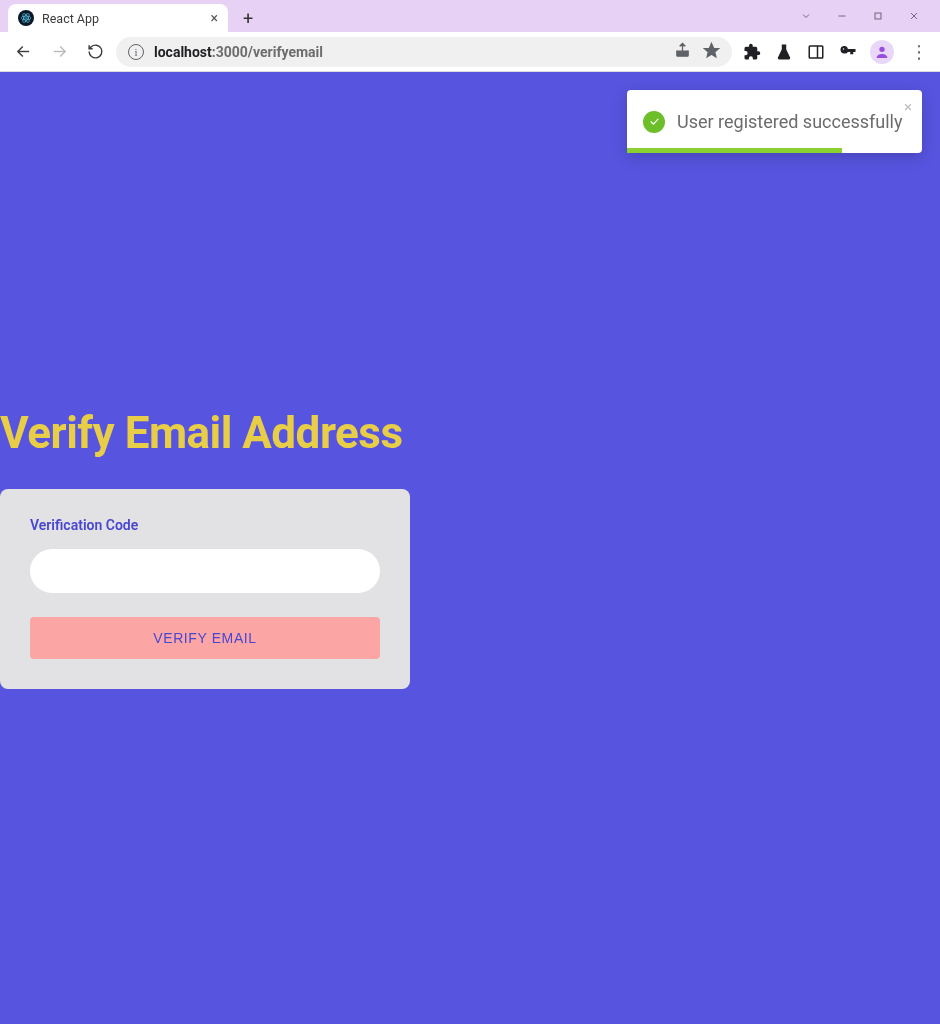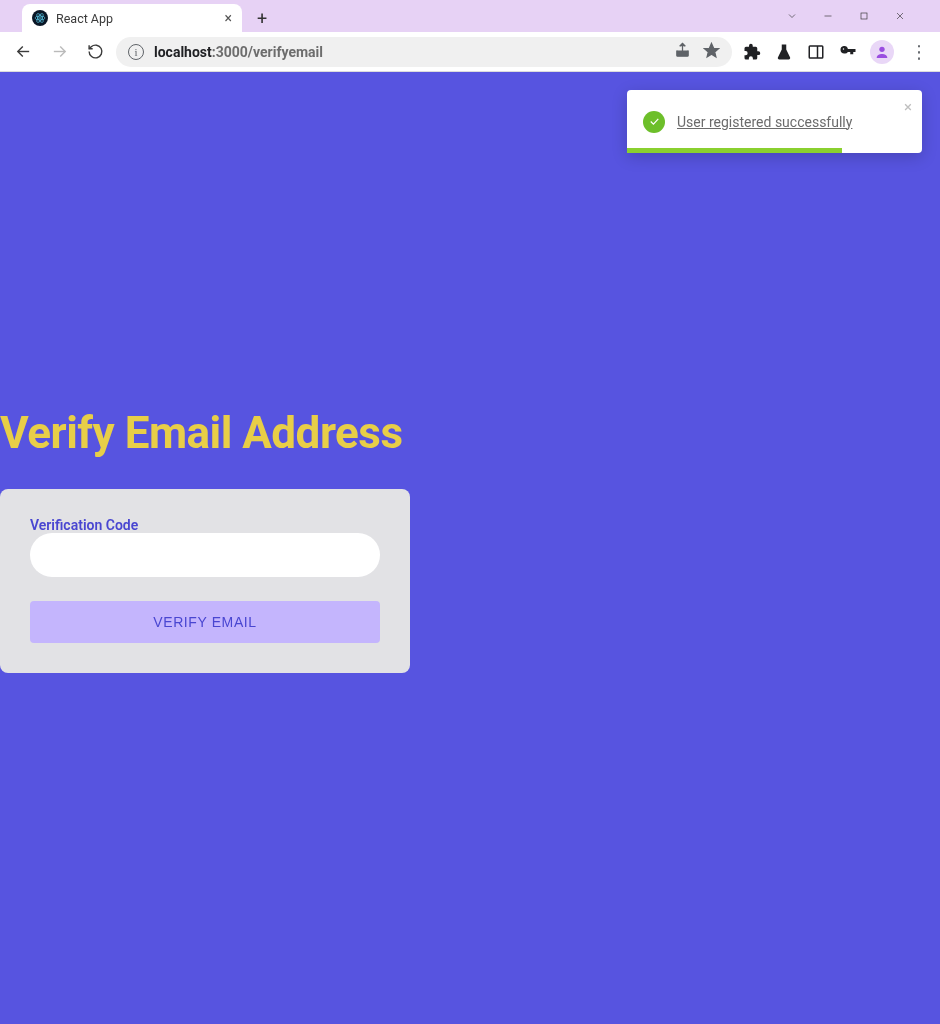--- a/index.html
+++ b/index.html
@@ -5,21 +5,21 @@
   * { box-sizing: border-box; margin: 0; padding: 0; }
   html, body { width: 940px; height: 1024px; font-family: -apple-system, BlinkMacSystemFont, "Segoe UI", Roboto, sans-serif; overflow: hidden; }
 
   
   .window-titlebar {
     height: 32px;
     background: #e7d2f5;
     display: flex;
     align-items: center;
     justify-content: flex-end;
-    padding: 0 22px;
+    padding: 0 8px;
   }
   .window-titlebar .tab-strip {
     flex: 1;
     display: flex;
     align-items: flex-end;
     height: 100%;
   }
   .browser-tab {
     display: flex;
     align-items: center;
@@ -141,21 +141,21 @@
     padding: 0 16px;
     gap: 12px;
   }
   .toast .check {
     width: 22px; height: 22px;
     background: #6dbf2a;
     border-radius: 50%;
     display: flex; align-items: center; justify-content: center;
   }
   .toast .check svg { width: 13px; height: 13px; stroke: #fff; fill: none; stroke-width: 2.2; }
-  .toast .msg { flex: 1; color: #6b6b6b; font-size: 14px; text-decoration: underline; }
+  .toast .msg { flex: 1; color: #6b6b6b; font-size: 18px; }
   .toast .close { position: absolute; top: 8px; right: 10px; color: #bfbfbf; font-size: 15px; cursor: pointer; }
   .toast .progress {
     position: absolute;
     left: 0; bottom: 0;
     height: 5px;
     width: 73%;
     background: #8ad02f;
   }
 
   
@@ -174,37 +174,37 @@
   .card {
     width: 410px;
     background: #e2e2e5;
     border-radius: 8px;
     padding: 28px 30px 30px;
   }
   .field-label {
     color: #4946d1;
     font-size: 14px;
     font-weight: 600;
-    margin-bottom: 0;
+    margin-bottom: 16px;
   }
   .code-input {
     width: 100%;
     height: 44px;
     background: #fff;
     border: none;
     border-radius: 22px;
     padding: 0 18px;
     font-size: 15px;
     outline: none;
     margin-bottom: 24px;
   }
   .verify-btn {
     width: 100%;
     height: 42px;
-    background: #c4b5fd;
+    background: #fca5a5;
     border: none;
     border-radius: 4px;
     color: #4946d1;
     font-size: 14px;
     font-weight: 500;
     letter-spacing: 0.6px;
     cursor: pointer;
   }
 </style>
 </head>

